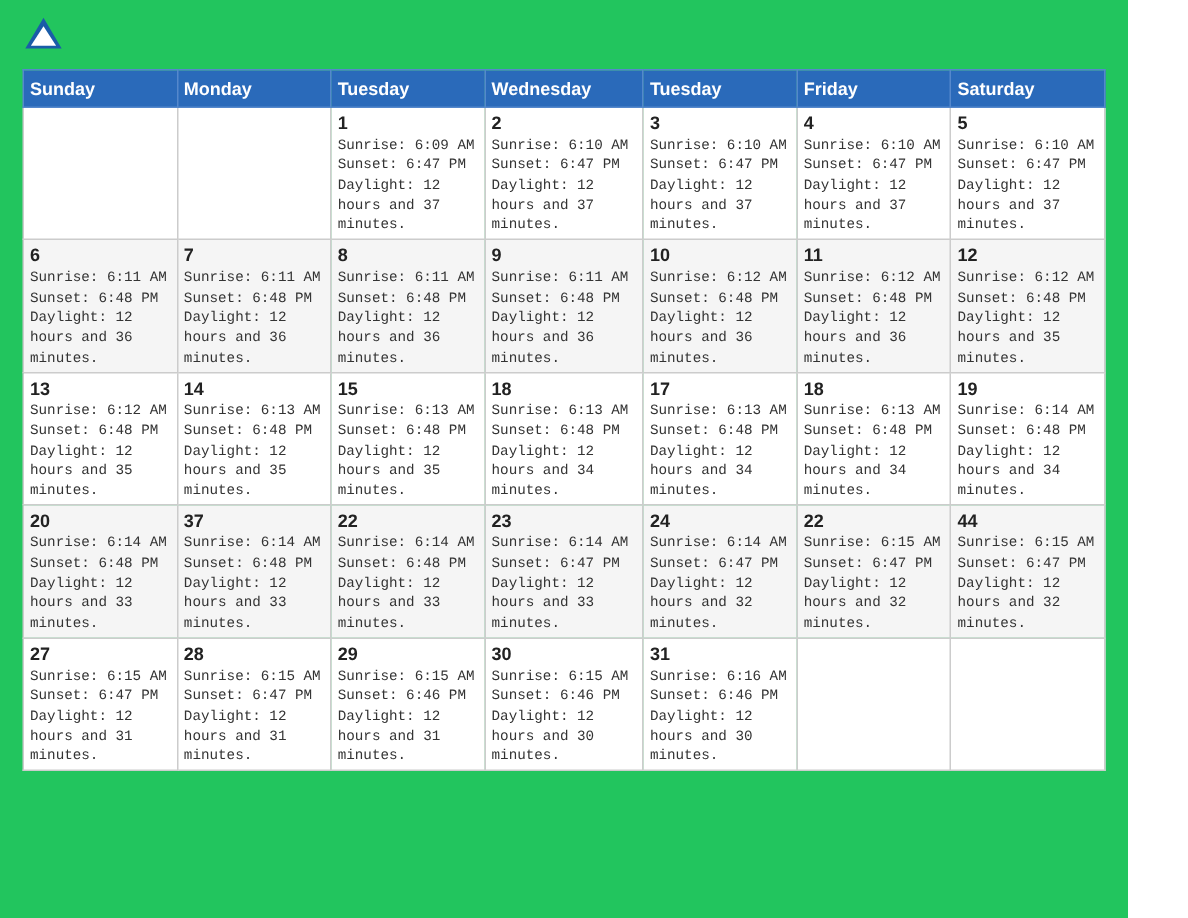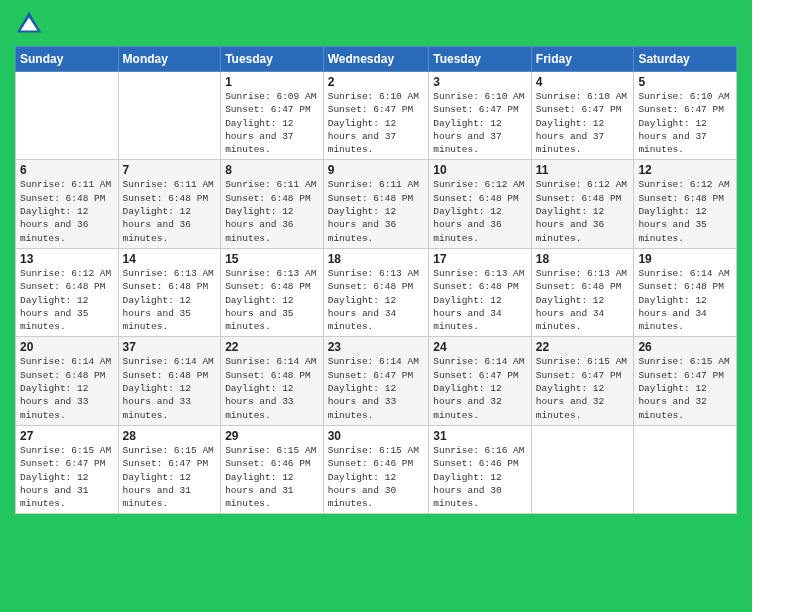--- a/index.html
+++ b/index.html
@@ -241,21 +241,21 @@
           </td>
           <td>
             <span class="day-num">24</span>
             <div class="day-info">Sunrise: 6:14 AM<br>Sunset: 6:47 PM<br>Daylight: 12 hours and 32 minutes.</div>
           </td>
           <td>
             <span class="day-num">22</span>
             <div class="day-info">Sunrise: 6:15 AM<br>Sunset: 6:47 PM<br>Daylight: 12 hours and 32 minutes.</div>
           </td>
           <td>
-            <span class="day-num">26</span>
+            <span class="day-num">44</span>
             <div class="day-info">Sunrise: 6:15 AM<br>Sunset: 6:47 PM<br>Daylight: 12 hours and 32 minutes.</div>
           </td>
         </tr>
         <tr class="last-row">
           <td>
             <span class="day-num">27</span>
             <div class="day-info">Sunrise: 6:15 AM<br>Sunset: 6:47 PM<br>Daylight: 12 hours and 31 minutes.</div>
           </td>
           <td>
             <span class="day-num">28</span>

